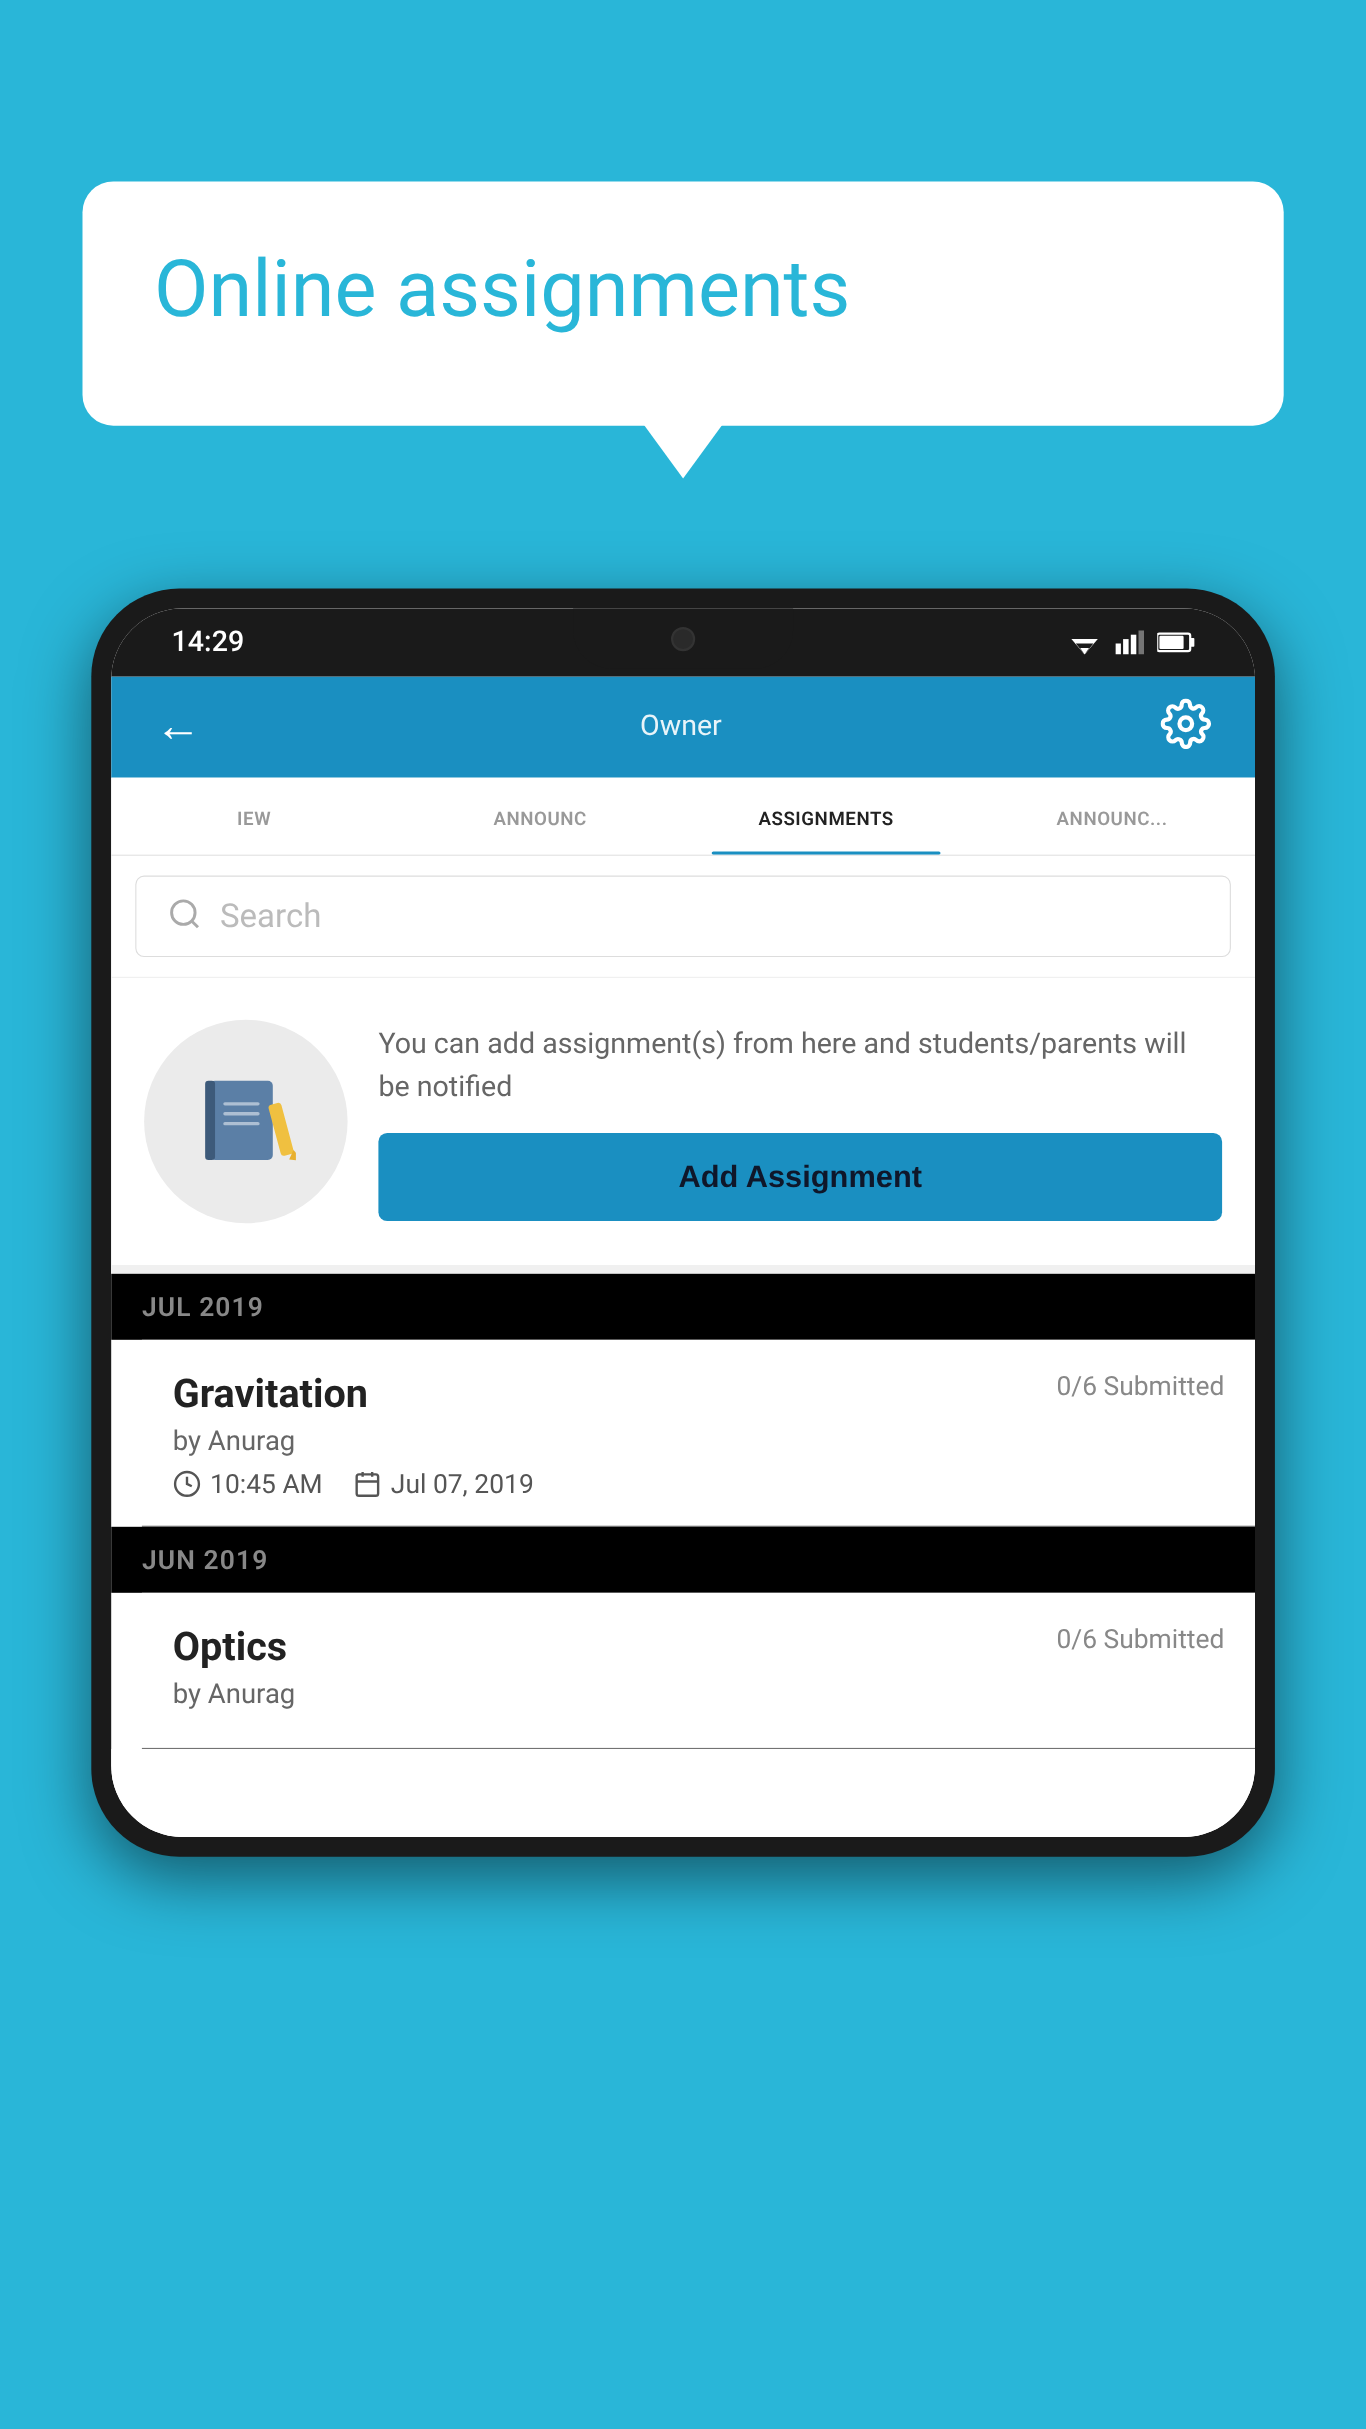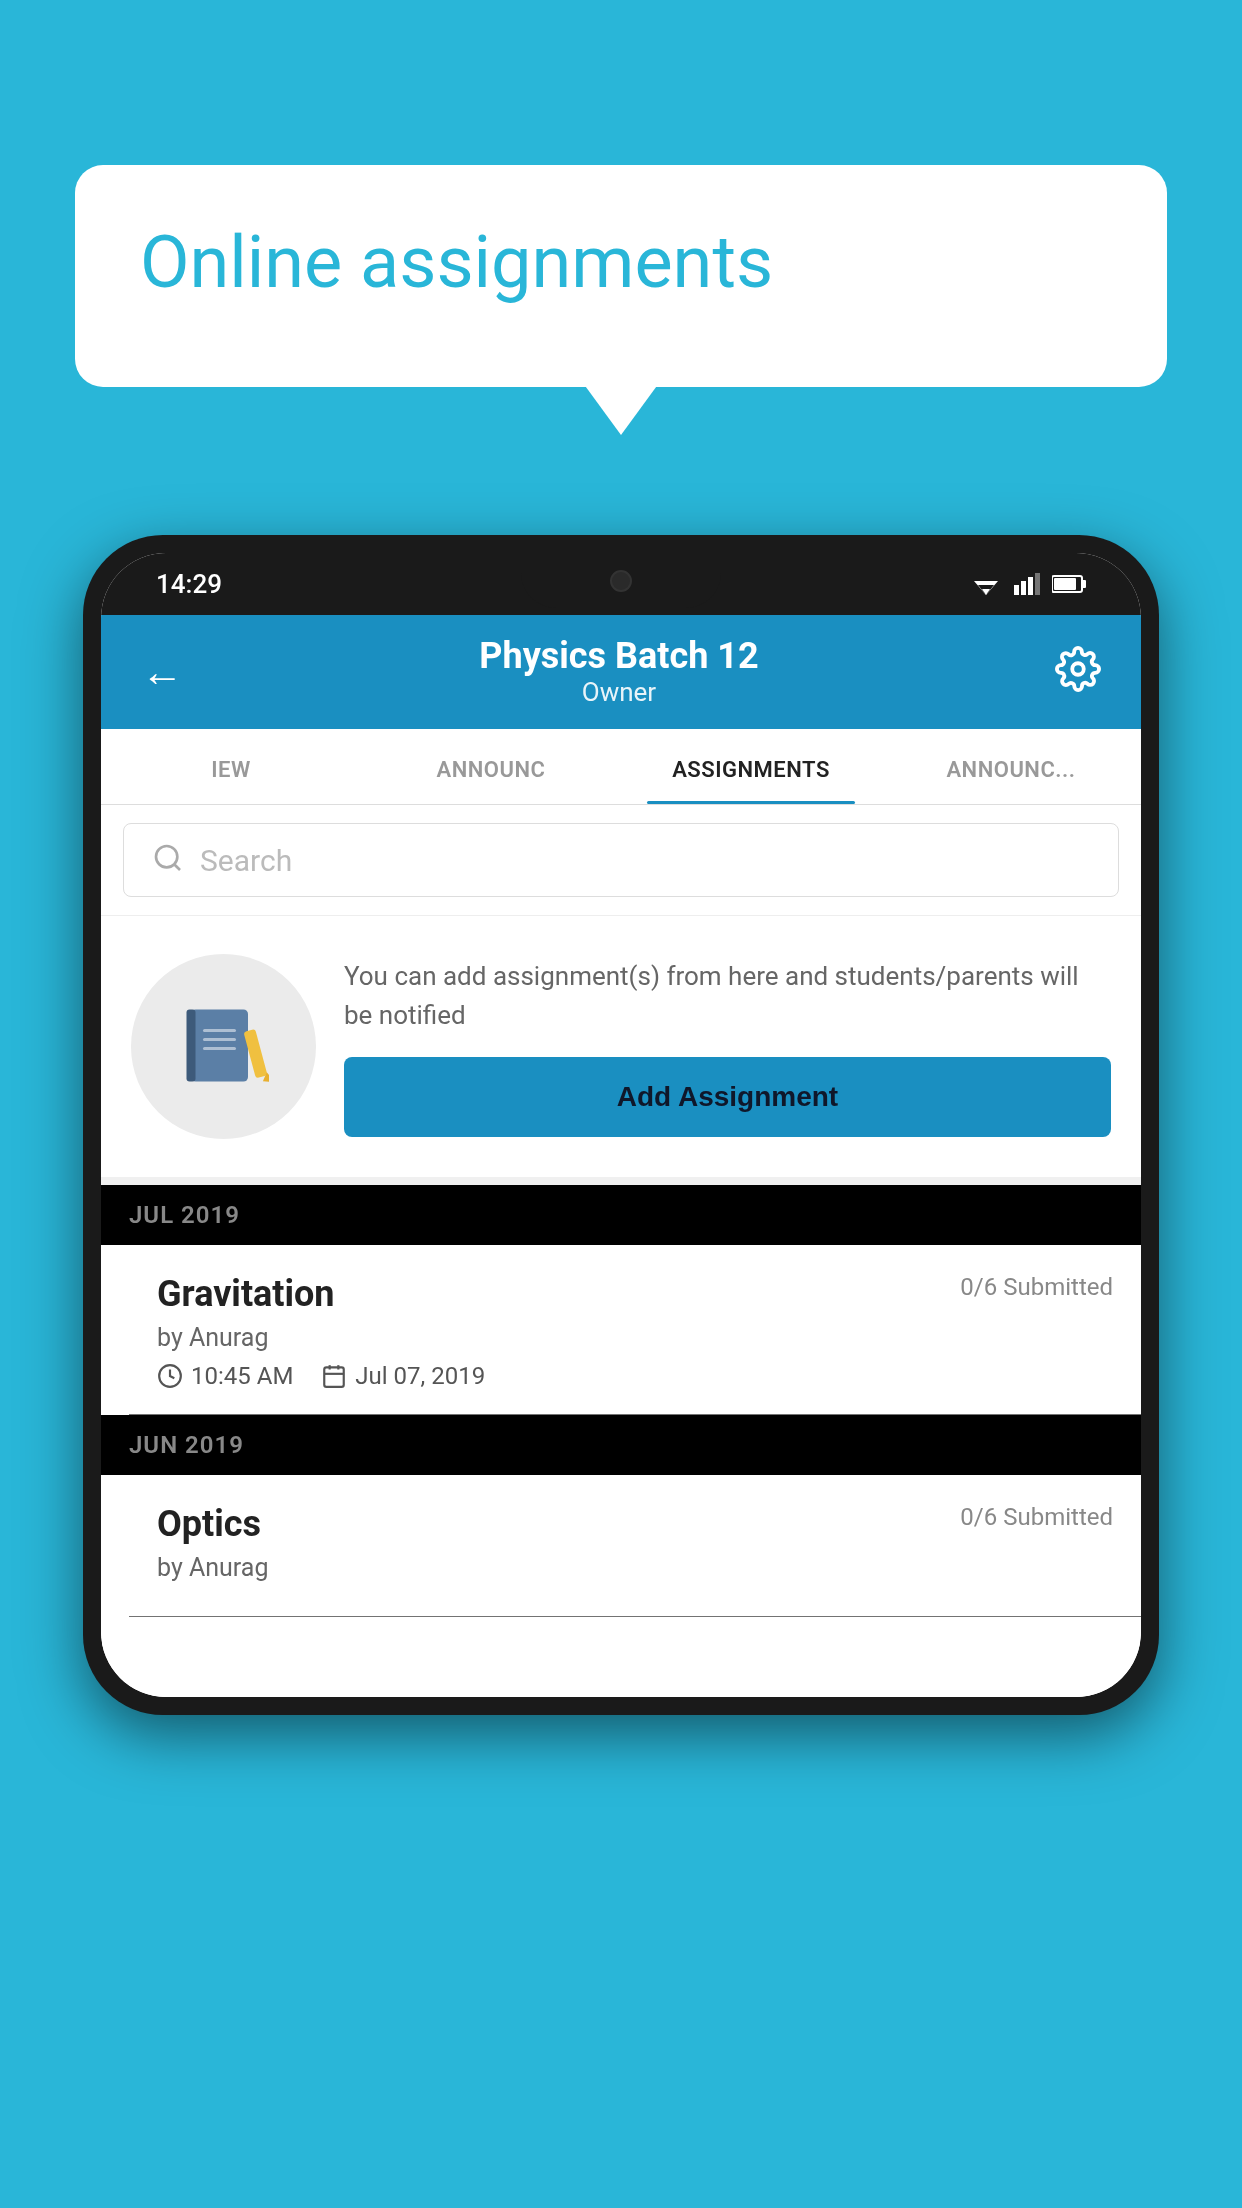--- a/index.html
+++ b/index.html
@@ -169,21 +169,21 @@
     
     .tabs-row {
       background: white;
       display: flex;
       border-bottom: 1px solid #ddd;
       overflow: hidden;
     }
 
     .tab-item {
       padding: 28px 30px 22px;
-      font-size: 22px;
+      font-size: 17px;
       color: #999;
       font-weight: 600;
       letter-spacing: 0.5px;
       flex: 1;
       text-align: center;
       position: relative;
       cursor: pointer;
     }
 
     .tab-item.active {
@@ -372,21 +372,20 @@
               <rect x="0" y="2" width="30" height="16" rx="2" fill="none" stroke="white" stroke-width="2"></rect>
               <rect x="30" y="6" width="4" height="8" rx="1" fill="white"></rect>
               <rect x="2" y="4" width="22" height="12" rx="1" fill="white"></rect>
             </svg>
           </div>
         </div>
 
         <div class="app-header">
           <div class="header-back">←</div>
           <div class="header-center">
-            <div class="header-title">Physics Batch 12</div>
             <div class="header-subtitle">Owner</div>
           </div>
           <div class="header-settings">
             <svg width="46" height="46" viewBox="0 0 24 24" fill="none" stroke="white" stroke-width="2">
               <circle cx="12" cy="12" r="3"></circle>
               <path d="M19.4 15a1.65 1.65 0 0 0 .33 1.82l.06.06a2 2 0 0 1-2.83 2.83l-.06-.06a1.65 1.65 0 0 0-1.82-.33 1.65 1.65 0 0 0-1 1.51V21a2 2 0 0 1-4 0v-.09A1.65 1.65 0 0 0 9 19.4a1.65 1.65 0 0 0-1.82.33l-.06.06a2 2 0 0 1-2.83-2.83l.06-.06A1.65 1.65 0 0 0 4.68 15a1.65 1.65 0 0 0-1.51-1H3a2 2 0 0 1 0-4h.09A1.65 1.65 0 0 0 4.6 9a1.65 1.65 0 0 0-.33-1.82l-.06-.06a2 2 0 0 1 2.83-2.83l.06.06A1.65 1.65 0 0 0 9 4.68a1.65 1.65 0 0 0 1-1.51V3a2 2 0 0 1 4 0v.09a1.65 1.65 0 0 0 1 1.51 1.65 1.65 0 0 0 1.82-.33l.06-.06a2 2 0 0 1 2.83 2.83l-.06.06A1.65 1.65 0 0 0 19.4 9a1.65 1.65 0 0 0 1.51 1H21a2 2 0 0 1 0 4h-.09a1.65 1.65 0 0 0-1.51 1z"></path>
             </svg>
           </div>
         </div>
 

